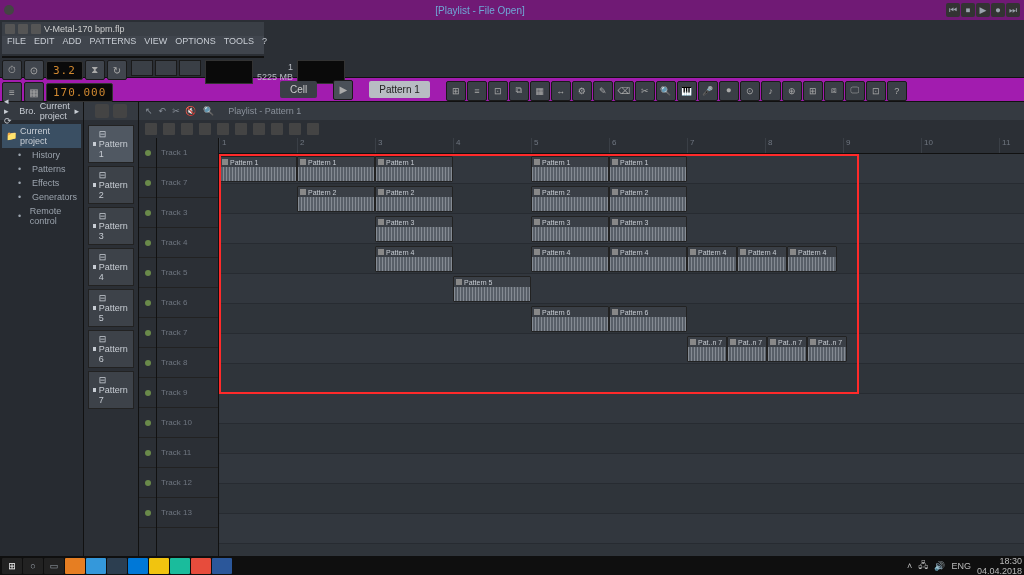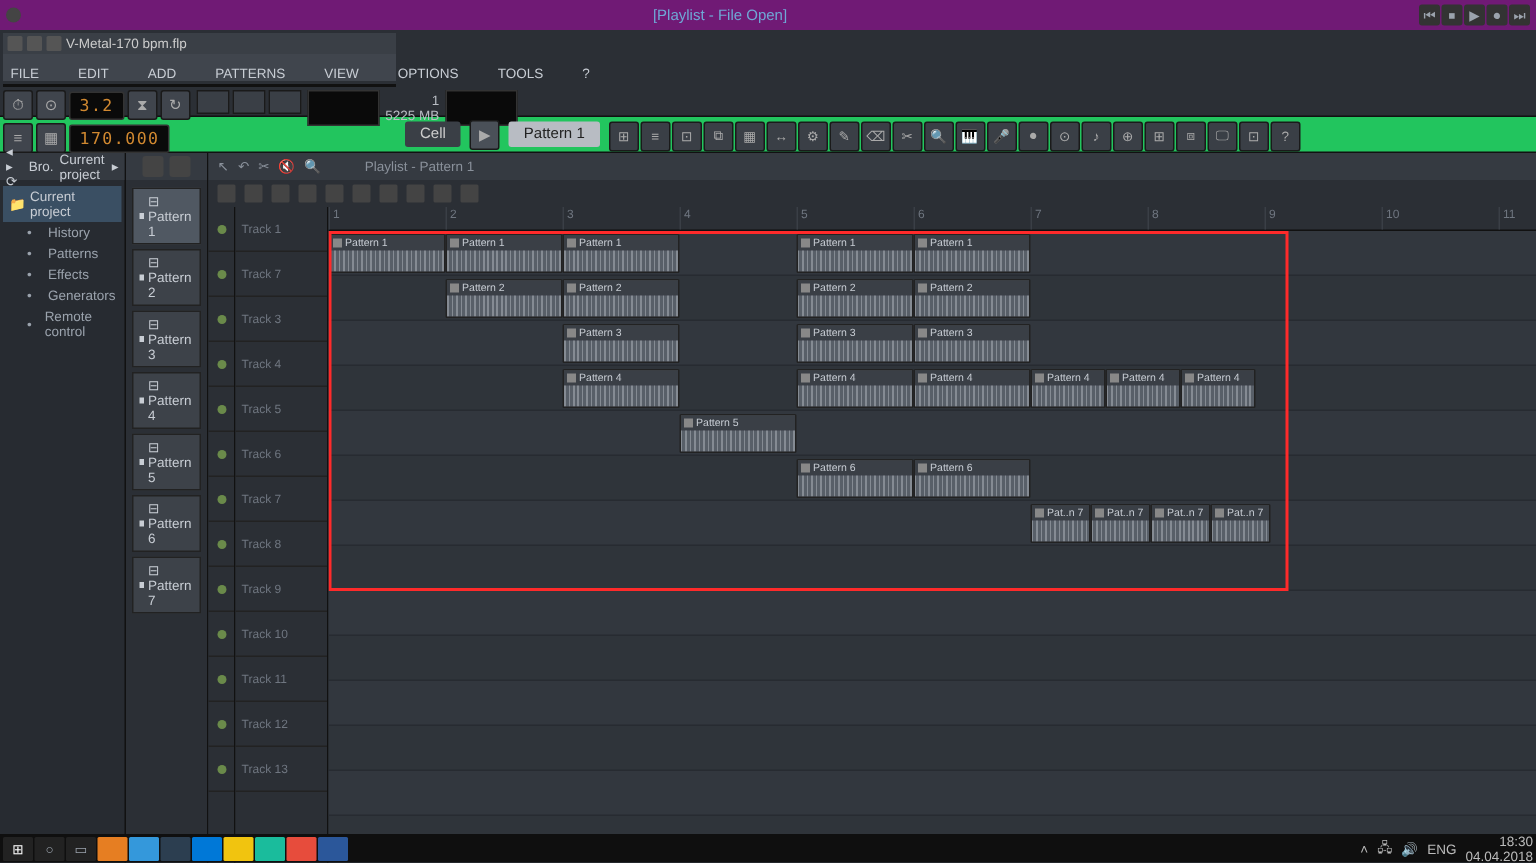--- a/index.html
+++ b/index.html
@@ -11,21 +11,21 @@
 .sysbar .title { flex: 1; text-align: center; color: #6fa8d6; font-size: 10px; }
 .sysbar .btns { display: flex; gap: 1px; }
 .sysbar .btn { width: 14px; height: 14px; background: #333; border-radius: 2px; display: flex; align-items: center; justify-content: center; }
 
 
 .header { height: 58px; background: #2b2f35; display: flex; padding: 2px; gap: 2px; border-bottom: 1px solid #111; flex-direction: column; }
 .hdrleft { width: 262px; background: #2b2f35; display: flex; flex-direction: column; }
 .fileinfo { height: 14px; background: #3a3f46; display: flex; align-items: center; padding: 0 3px; gap: 3px; }
 .fileinfo .fi { width: 10px; height: 10px; background: #555; border-radius: 1px; }
 .fname { color: #ccc; font-size: 9px; }
-.menubar { height: 18px; display: flex; align-items: flex-end; background: #40454d; gap: 20px; padding: 0 2px; }
+.menubar { height: 18px; display: flex; align-items: flex-start; background: #40454d; gap: 2px; padding: 0 2px; }
 .menubar span { color: #c8cdd4; font-size: 9px; padding: 0 3px; cursor: default; }
 .hintbox { flex: 1; background: #1c1f23; border: 1px solid #111; margin-top: 2px; }
 
 .hdrmid { display: flex; gap: 4px; align-items: flex-start; }
 .transport { display: flex; flex-direction: column; gap: 2px; }
 .trow { display: flex; gap: 2px; align-items: center; }
 .tbtn { width: 20px; height: 20px; background: #40454d; border: 1px solid #1a1a1a; border-radius: 2px; display: flex; align-items: center; justify-content: center; color: #aaa; font-size: 10px; }
 .lcd { background: #0a0a0a; color: #d08830; font-family: monospace; font-size: 11px; padding: 2px 6px; border-radius: 2px; letter-spacing: 1px; border: 1px solid #333; }
 .lcd.big { font-size: 24px; padding: 4px 12px; }
 .modebtns { display: flex; gap: 2px; }
@@ -148,21 +148,21 @@
       <div class="meter"></div>
       <div>
         <div class="meminfo">1</div>
         <div class="meminfo">5225 MB</div>
       </div>
       <div class="meter"></div>
     </div>
   </div>
 </div>
 
-<div style="height:24px;background:#22c55e;border-bottom:1px solid #111;display:flex;align-items:center;padding:0 4px;gap:6px">
+<div style="height:24px;background:#a21caf;border-bottom:1px solid #111;display:flex;align-items:center;padding:0 4px;gap:16px">
   <div style="width:260px"></div>
   <span class="patsel" style="background:#3a3f46;color:#ccc">Cell</span>
   <span class="tbtn" style="background:#4a5058">▶</span>
   <span class="patsel">Pattern 1</span>
   <div class="toolbar" id="tbar">
       <div class="tlb">⊞</div>
       <div class="tlb">≡</div>
       <div class="tlb">⊡</div>
       <div class="tlb">⧉</div>
       <div class="tlb">▦</div>
@@ -241,21 +241,21 @@
       </div>
   </div>
 
   <div class="playlist">
     <div class="plhdr">
       <span>↖</span>
       <span>↶</span>
       <span>✂</span>
       <span>🔇</span>
       <span>🔍</span>
-      <span style="margin-left:23px">Playlist - Pattern 1</span>
+      <span style="margin-left:8px">Playlist - Pattern 1</span>
     </div>
     <div class="plsub" id="plsub">
         <span class="stool"></span>
         <span class="stool"></span>
         <span class="stool"></span>
         <span class="stool"></span>
         <span class="stool"></span>
         <span class="stool"></span>
         <span class="stool"></span>
         <span class="stool"></span>

